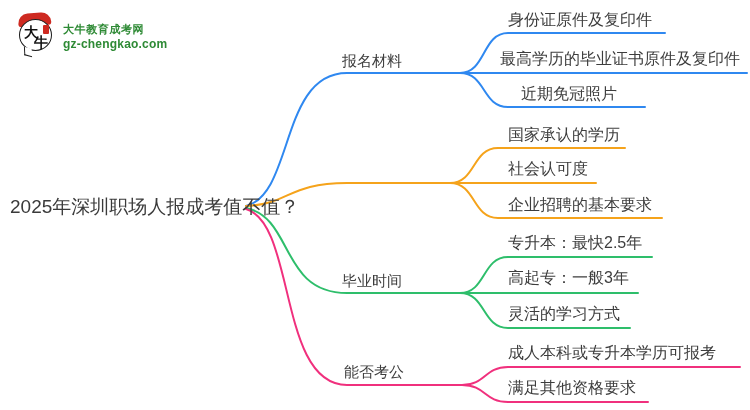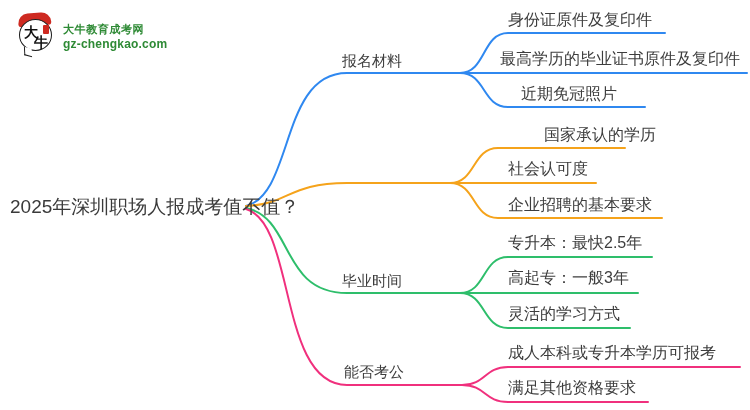--- a/index.html
+++ b/index.html
@@ -47,21 +47,21 @@
   #bl0 { left:342px; top:51px; }
   #bl1 { left:342px; top:161px; }
   #bl2 { left:342px; top:271px; }
   #bl3 { left:344px; top:362px; }
   .leaf {
     position:absolute; font-size:16px; line-height:20px; color:#3d3d3d; white-space:nowrap;
   }
   #b0c0 { left:508px; top:10px; }
   #b0c1 { left:500px; top:49px; }
   #b0c2 { left:508px; top:84px;margin-left:13px; }
-  #b1c0 { left:508px; top:125px;margin-left:36px; }
+  #b1c0 { left:508px; top:125px; }
   #b1c1 { left:508px; top:159px; }
   #b1c2 { left:508px; top:195px; }
   #b2c0 { left:508px; top:233px; }
   #b2c1 { left:508px; top:268px; }
   #b2c2 { left:508px; top:304px; }
   #b3c0 { left:508px; top:343px; }
   #b3c1 { left:508px; top:378px; }
 </style>
 </head>
 <body>

